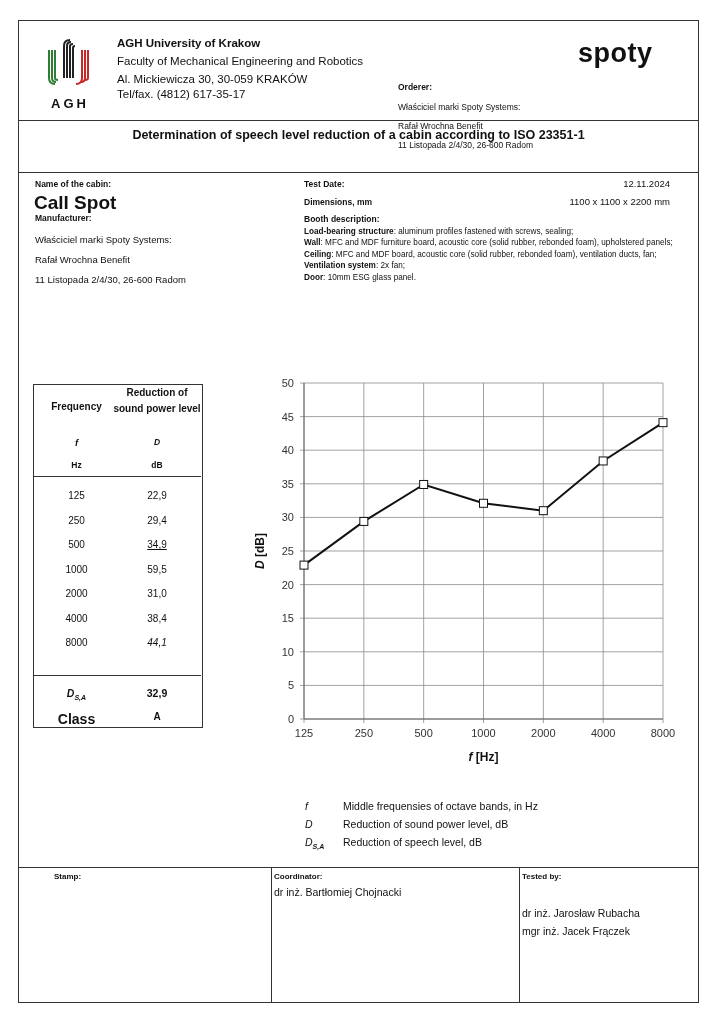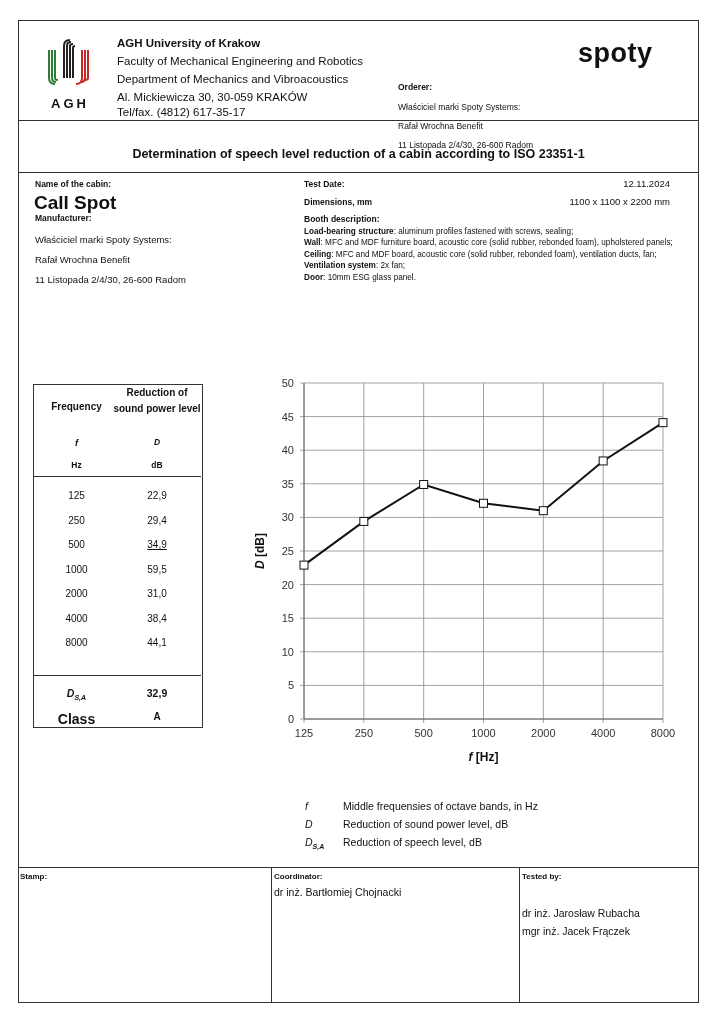--- a/index.html
+++ b/index.html
@@ -6,21 +6,21 @@
   body { width: 722px; height: 1024px; position: relative; overflow: hidden;
          font-family: "Liberation Sans", sans-serif; color: #111; }
   .abs { position: absolute; }
   .frame { position: absolute; left: 18px; top: 20px; width: 681px; height: 983px;
            border: 1.5px solid #333; box-sizing: border-box; }
   .hline { position: absolute; height: 0; border-top: 1.5px solid #333; }
   .vline { position: absolute; width: 0; border-left: 1.5px solid #333; }
   .b { font-weight: bold; }
   .hdr-uni { font-size: 11.5px; line-height: 18px; }
   .hdr-ord { font-size: 8.5px; }
-  .title { font-size: 12.5px; font-weight: bold; text-align: center; width: 681px; left: 18px; margin-top: 19px; }
+  .title { font-size: 12.5px; font-weight: bold; text-align: center; width: 681px; left: 18px; }
   .lbl { font-size: 8.5px; font-weight: bold; }
   .txt { font-size: 9.5px; }
   .desc { font-size: 8.2px; line-height: 11.4px; width: 395px; }
   .desc b { font-weight: bold; }
   .tcell { position: absolute; width: 85px; text-align: center; }
   .legend-row { font-size: 10.5px; }
   .foot-lbl { font-size: 8px; font-weight: bold; }
   .foot-txt { font-size: 10.5px; }
   svg text { font-family: "Liberation Sans", sans-serif; }
 </style>
@@ -46,21 +46,20 @@
     <path d="M42 12 V40 Q42 46 36 46" stroke="#c62828" stroke-width="2" fill="none"></path>
     <path d="M45 12 V40 Q45 44 41 44" stroke="#c62828" stroke-width="2" fill="none"></path>
     <path d="M48 12 V40 Q48 42 45 42" stroke="#c62828" stroke-width="2" fill="none"></path>
   </svg>
   <div style="font-size:13px;font-weight:bold;letter-spacing:3px;text-align:center;width:60px;margin-top:4px;">AGH</div>
 </div>
 
 <div class="abs hdr-uni" style="left:117px;top:34px;">
   <div class="b">AGH University of Krakow</div>
   <div>Faculty of Mechanical Engineering and Robotics</div>
-  <div>Department of Mechanics and Vibroacoustics</div>
   <div>Al. Mickiewicza 30, 30-059 KRAKÓW</div>
   <div style="line-height:13px;">Tel/fax. (4812) 617-35-17</div>
 </div>
 
 <div class="abs" style="left:398px;top:36px;">
   <div class="lbl" style="margin-bottom:10px;margin-top:46px;">Orderer:</div>
   <div class="hdr-ord" style="margin-bottom:9px;">Właściciel marki Spoty Systems:</div>
   <div class="hdr-ord" style="margin-bottom:9px;">Rafał Wrochna Benefit</div>
   <div class="hdr-ord">11 Listopada 2/4/30, 26-600 Radom</div>
 </div>
@@ -104,21 +103,21 @@
       <div class="tcell" style="left: 78px; width: 90px; top: 129.5px; font-size: 10px;">29,4</div>
       <div class="tcell" style="left: 0px; top: 154px; font-size: 10px;">500</div>
       <div class="tcell" style="left: 78px; width: 90px; top: 154px; font-size: 10px; text-decoration: underline;">34,9</div>
       <div class="tcell" style="left: 0px; top: 178.5px; font-size: 10px;">1000</div>
       <div class="tcell" style="left: 78px; width: 90px; top: 178.5px; font-size: 10px;">59,5</div>
       <div class="tcell" style="left: 0px; top: 203px; font-size: 10px;">2000</div>
       <div class="tcell" style="left: 78px; width: 90px; top: 203px; font-size: 10px;">31,0</div>
       <div class="tcell" style="left: 0px; top: 227.5px; font-size: 10px;">4000</div>
       <div class="tcell" style="left: 78px; width: 90px; top: 227.5px; font-size: 10px;">38,4</div>
       <div class="tcell" style="left: 0px; top: 252px; font-size: 10px;">8000</div>
-      <div class="tcell" style="left: 78px; width: 90px; top: 252px; font-size: 10px;">44,1</div>
+      <div class="tcell" style="left: 78px; width: 90px; top: 252px; font-size: 10px; font-style: italic;">44,1</div>
     </div>
   <div class="hline" style="left:0;top:290px;width:167px;"></div>
   <div class="tcell b" style="left:0;top:302px;font-size:10.5px;font-style:italic;">
     <span>D</span><sub style="font-size:7px;">S,A</sub>
   </div>
   <div class="tcell b" style="left:78px;top:302px;width:90px;font-size:10.5px;">32,9</div>
   <div class="tcell b" style="left:0;top:326px;font-size:14px;">Class</div>
   <div class="tcell b" style="left:78px;top:326px;width:90px;font-size:10px;">A</div>
 </div>
 
@@ -172,18 +171,18 @@
     <text x="0" y="0" font-size="12" font-weight="bold" fill="#111" transform="translate(24,181) rotate(-90)" text-anchor="middle"><tspan font-style="italic">D</tspan><tspan> [dB]</tspan></text>
     <text x="243.5" y="391" font-size="12" font-weight="bold" fill="#111" text-anchor="middle"><tspan font-style="italic">f</tspan><tspan> [Hz]</tspan></text>
   </svg>
 
 <div class="abs" id="legend" style="left:305px;top:800px;">
     <div class="legend-row" style="position: absolute; top: 0px; left: 0px; white-space: nowrap;"><span style="display: inline-block; width: 38px; font-style: italic;"><span>f</span></span><span>Middle frequensies of octave bands, in Hz</span></div>
     <div class="legend-row" style="position: absolute; top: 18px; left: 0px; white-space: nowrap;"><span style="display: inline-block; width: 38px; font-style: italic;"><span>D</span></span><span>Reduction of sound power level, dB</span></div>
     <div class="legend-row" style="position: absolute; top: 36px; left: 0px; white-space: nowrap;"><span style="display: inline-block; width: 38px; font-style: italic;"><span>D</span><sub style="font-size: 7px; font-weight: bold;">S,A</sub></span><span>Reduction of speech level, dB</span></div>
   </div>
 
-<div class="abs foot-lbl" style="left:20px;top:872px;">Stamp:</div>
+<div class="abs foot-lbl" style="left:20px;top:872px;padding-left:34px;">Stamp:</div>
 <div class="abs foot-lbl" style="left:274px;top:872px;">Coordinator:</div>
 <div class="abs foot-txt" style="left:274px;top:886px;">dr inż. Bartłomiej Chojnacki</div>
 <div class="abs foot-lbl" style="left:522px;top:872px;">Tested by:</div>
 <div class="abs foot-txt" style="left:522px;top:907px;">dr inż. Jarosław Rubacha</div>
 <div class="abs foot-txt" style="left:522px;top:925px;">mgr inż. Jacek Frączek</div>
 
 </body></html>

